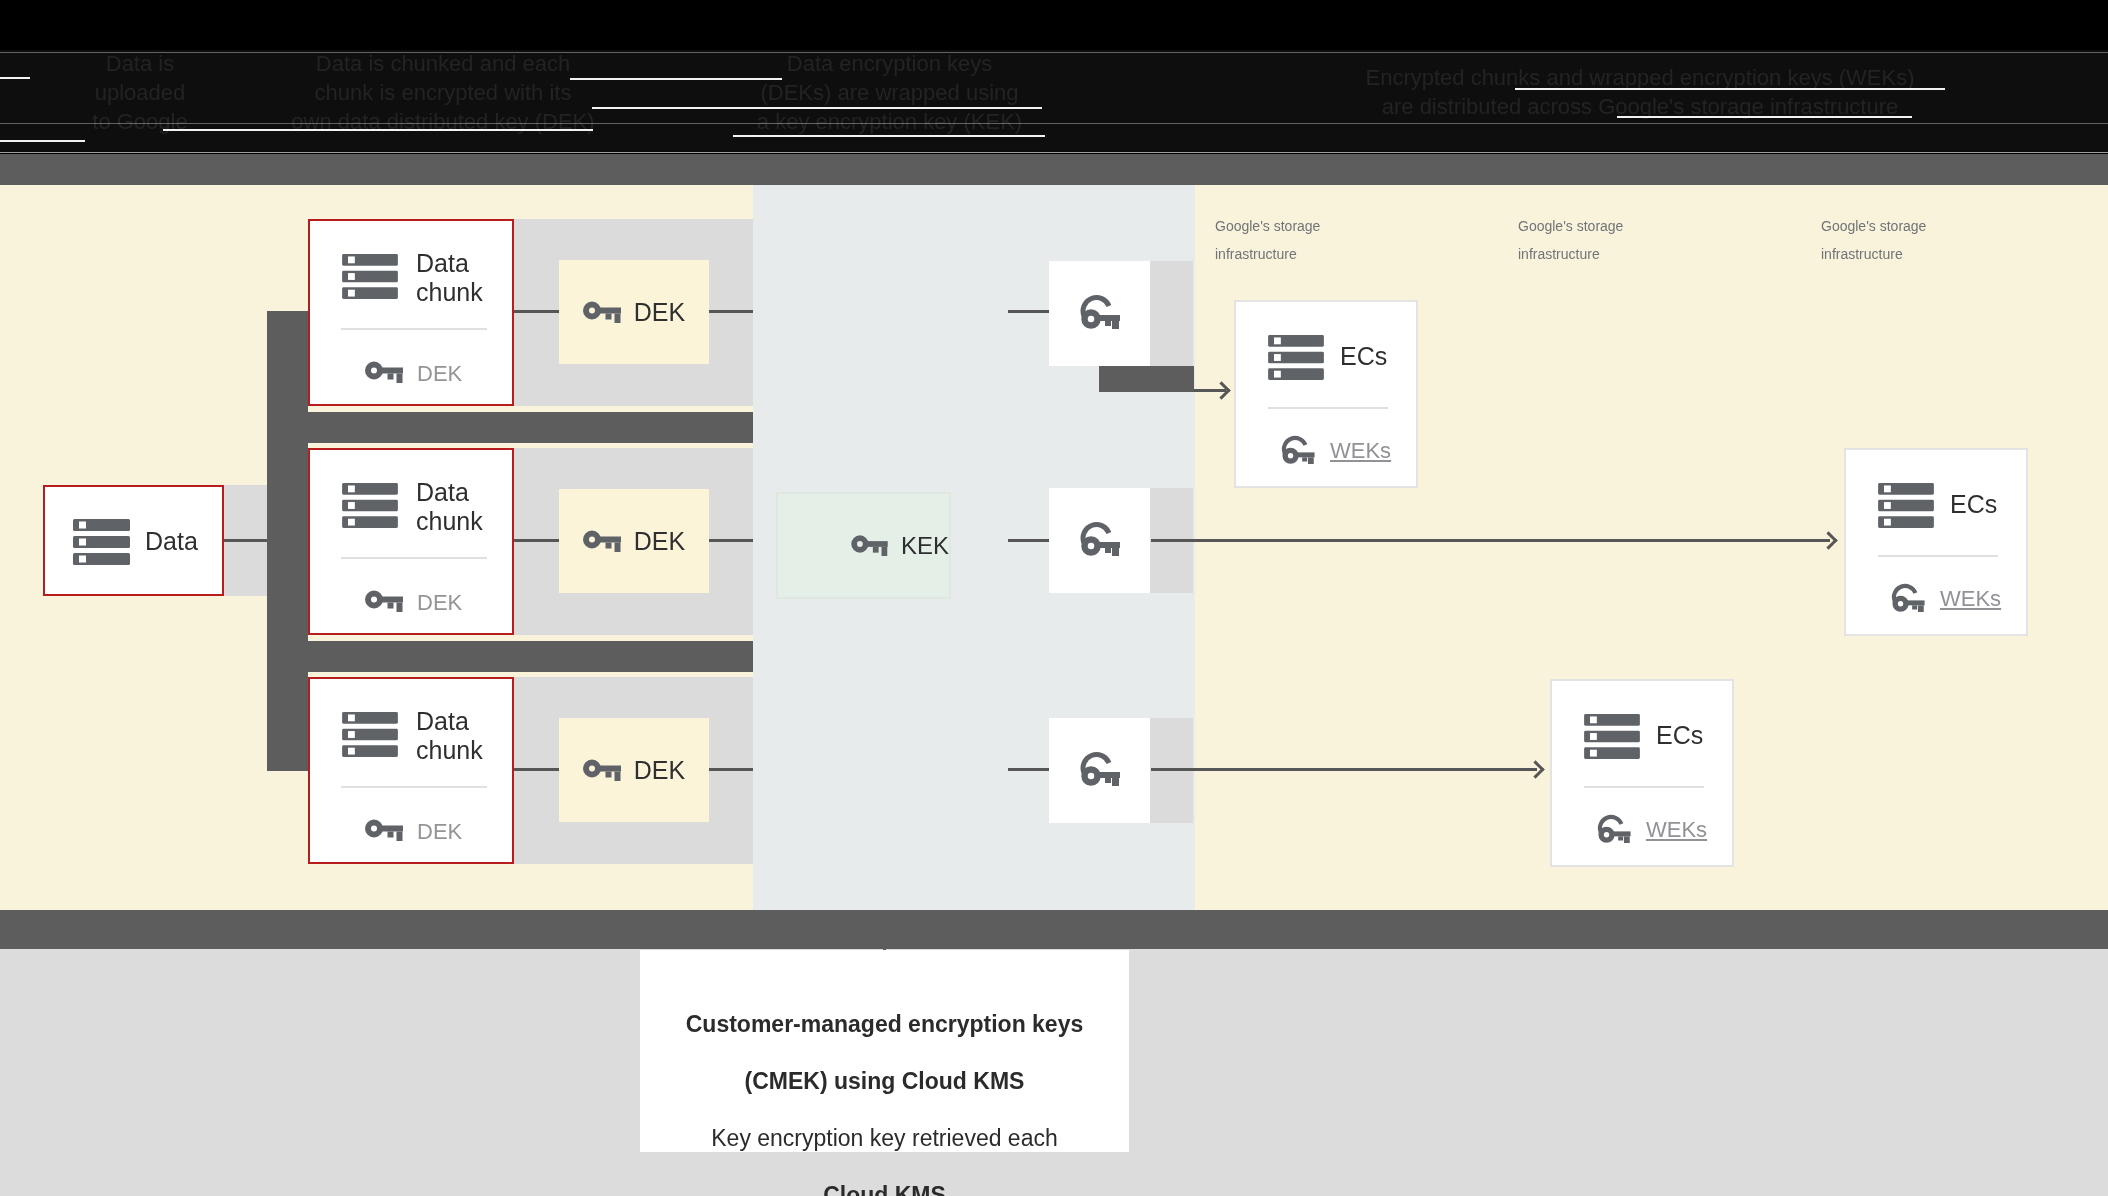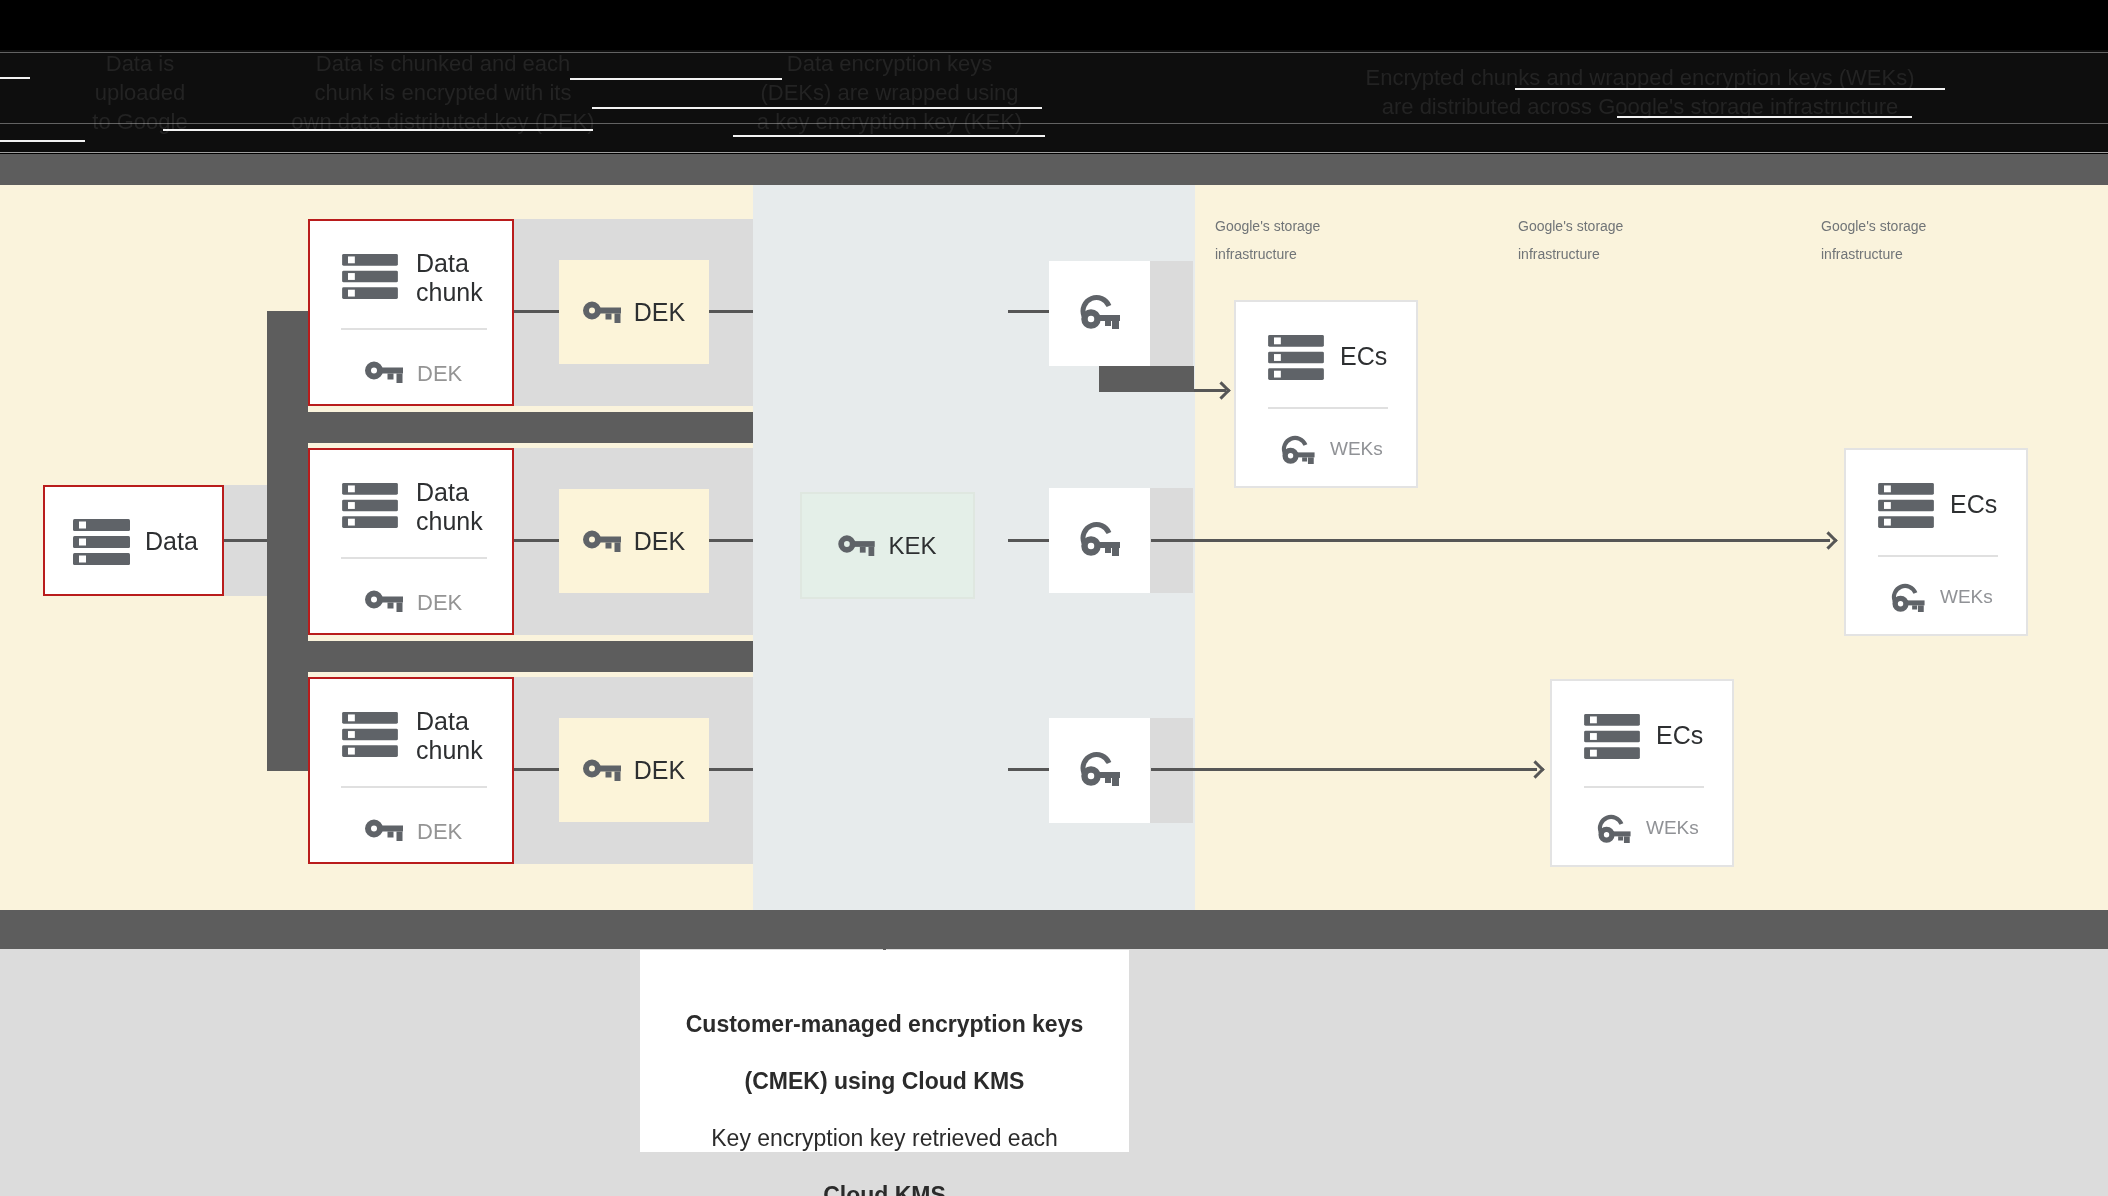--- a/index.html
+++ b/index.html
@@ -26,21 +26,21 @@
   .chunk-box { width:206px; height:187px; }
   .title-dark { color:#2d2f31; font-size:25px; line-height:29px; }
   .muted { color:#949494; font-size:22px; }
   .divider { background:#e0e0e0; height:2px; }
 
   .dek-box { width:150px; height:104px; background:#fcf4d9; display:flex; align-items:center; justify-content:center; gap:13px; }
   .kek-box { width:175px; height:107px; background:#e4efe8; border:2px solid #dfe7e0; display:flex; align-items:center; justify-content:center; gap:13px; }
   .key-box { width:101px; height:105px; background:#fff; display:flex; align-items:center; justify-content:center; }
 
   .ecs-box { width:184px; height:188px; background:#fff; border:2px solid #e3e3e3; }
-  .weks-label { color:#909296; font-size:19px; }
+  .weks-label { color:#909296; font-size:22px;text-decoration:underline; }
 
   .storage-label { color:#707477; font-size:14px; line-height:28px; }
 
   .chev { position:absolute; width:13px; height:13px; border-top:3px solid #565656; border-right:3px solid #565656; transform:rotate(45deg); }
 
   
   .bar-dark2 { left:0; top:910px; width:2108px; height:39px; background:#5d5d5d; }
   .bottom-gray { left:0; top:949px; width:2108px; height:247px; background:#dcdcdc; }
   .footer-box { left:640px; top:950px; width:489px; height:202px; background:#fff; text-align:center; padding-top:32px; }
   .footer-box div { color:#2b2b2b; font-size:23px; line-height:29px;margin-top:28px; }
@@ -259,21 +259,21 @@
           <g fill="#5f6368">
             <circle cx="9" cy="12.5" r="6" fill="none" stroke="#5f6368" stroke-width="6"></circle>
             <rect x="15" y="9.5" width="23" height="6"></rect>
             <rect x="22.5" y="15.5" width="6" height="6"></rect>
             <rect x="31.5" y="15.5" width="6" height="9.5"></rect>
           </g>
         </svg></span>
     <span class="title-dark">DEK</span>
   </div>
 
-  <div class="abs kek-box" style="left:800px; top:492px;">
+  <div class="abs kek-box" style="left:776px; top:492px;justify-content:flex-end;">
     <span><svg width="37" height="24" viewBox="0 0 38 25">
           <g fill="#5f6368">
             <circle cx="9" cy="12.5" r="6" fill="none" stroke="#5f6368" stroke-width="6"></circle>
             <rect x="15" y="9.5" width="23" height="6"></rect>
             <rect x="22.5" y="15.5" width="6" height="6"></rect>
             <rect x="31.5" y="15.5" width="6" height="9.5"></rect>
           </g>
         </svg></span>
     <span class="title-dark" style="font-size:24px;">KEK</span>
   </div>

